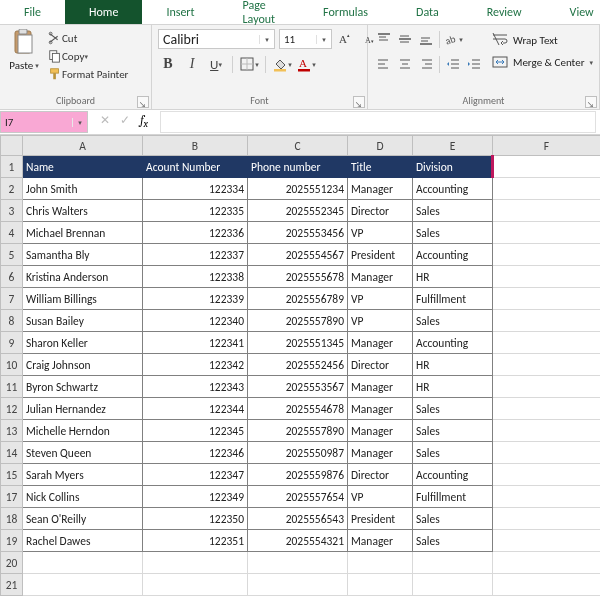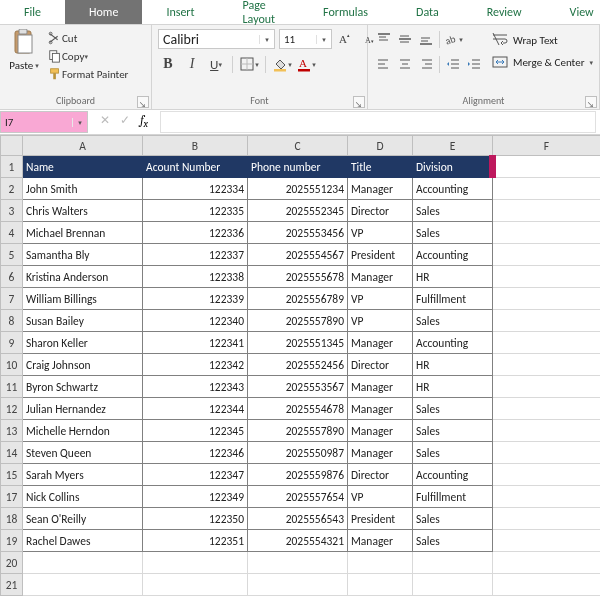--- a/index.html
+++ b/index.html
@@ -24,21 +24,21 @@
     user-select: none;
   }
   .tab {
     display: flex;
     align-items: center;
     padding: 0 24px;
     color: #217346;
     cursor: pointer;
   }
   .tab.active {
-    background: #737373;
+    background: #14532d;
     color: #ffffff;
   }
   .tell-me {
     display: flex;
     align-items: center;
     gap: 4px;
     color: #8a8a8a;
     padding-left: 10px;
     overflow: hidden;
     white-space: nowrap;
@@ -329,21 +329,21 @@
   }
   .sheet td.dcell.num { text-align: right; }
 
   
   .sheet tr.dheader td.dcell {
     background: #203864;
     color: #ffffff;
     border: 1px solid #203864;
   }
   .sheet tr.dheader td.dcell.first { border-left: 1px solid #808080; }
-  .sheet tr.dheader td.dcell.last  { border-right: 7px solid #be185d; }
+  .sheet tr.dheader td.dcell.last  { border-right: 3px solid #be185d; }
 
   
   thead th.active-col, tbody th.active-row {
     background: #d3e0d3;
     color: #217346;
   }
 
 </style>
 </head>
 <body>

